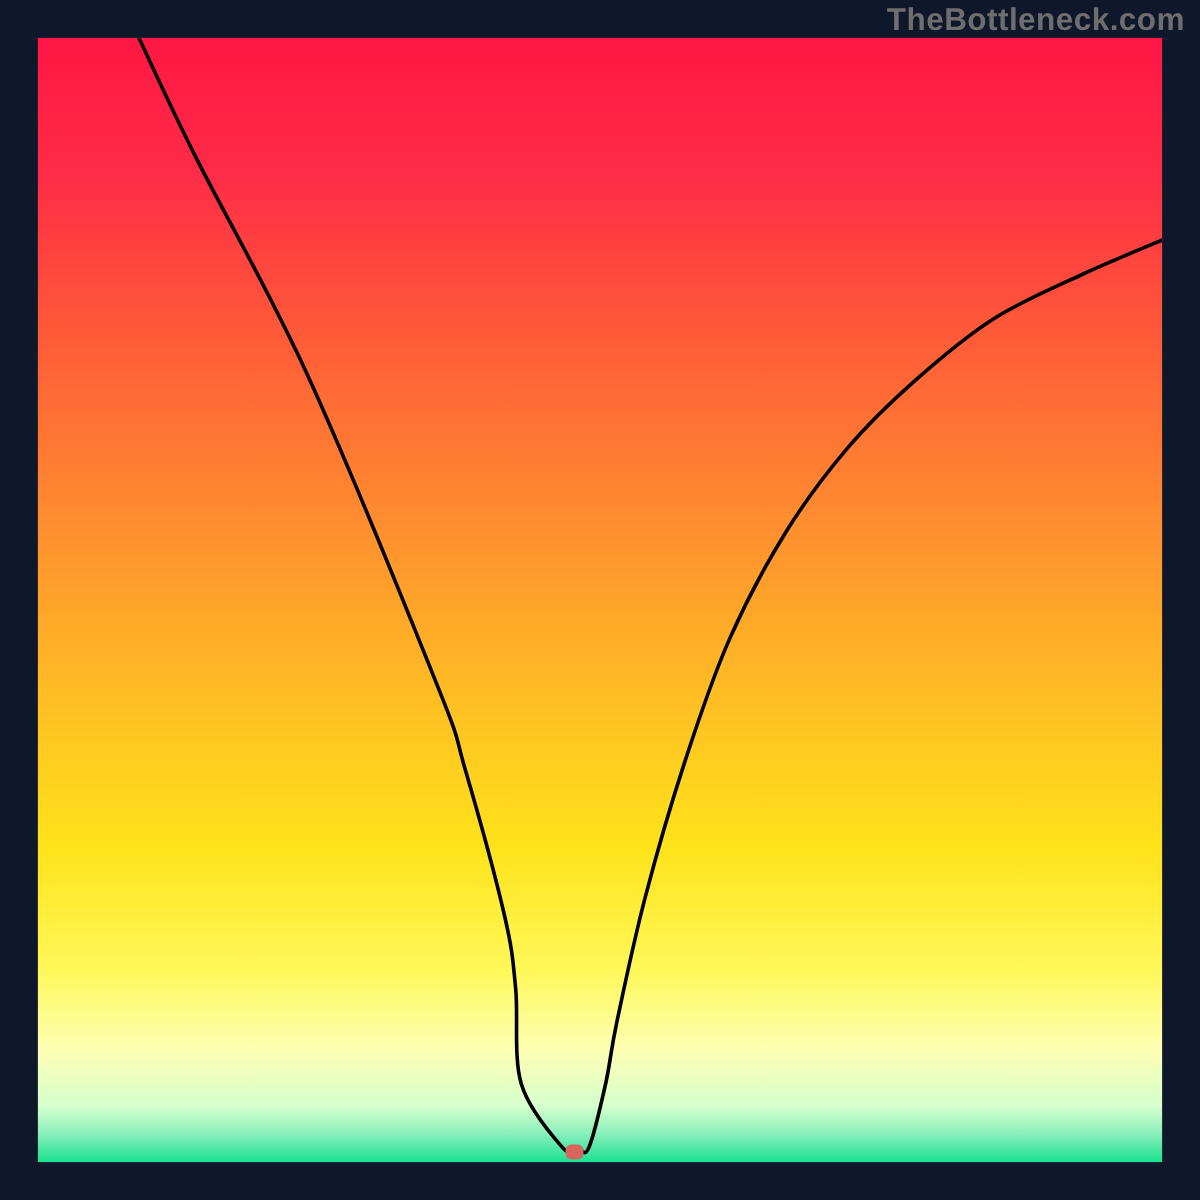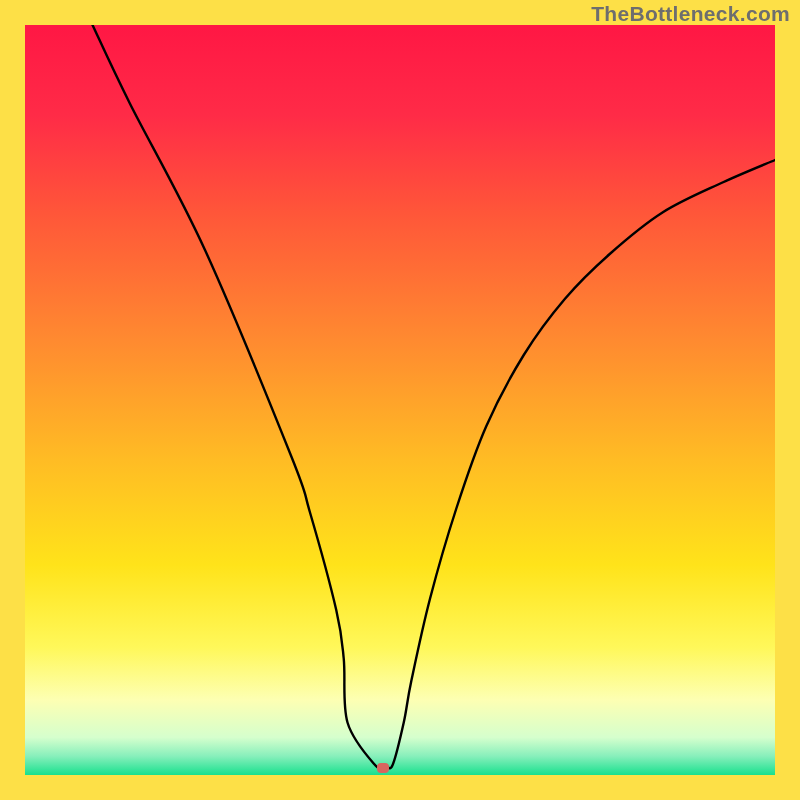--- a/index.html
+++ b/index.html
@@ -7,21 +7,21 @@
     padding: 0;
     width: 800px;
     height: 800px;
     background: #000000;
     overflow: hidden;
   }
   .stage {
     position: relative;
     width: 800px;
     height: 800px;
-    background: #fde047;
+    background: #0f172a;
   }
   .plot-area {
     position: absolute;
     left: 25px;
     top: 25px;
     width: 750px;
     height: 750px;
     overflow: hidden;
   }
   svg.gradient {

